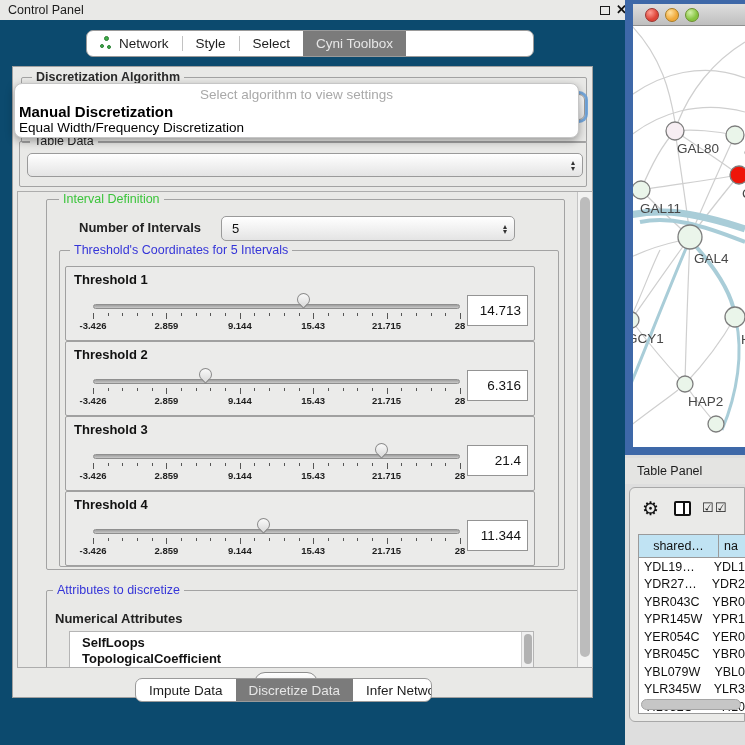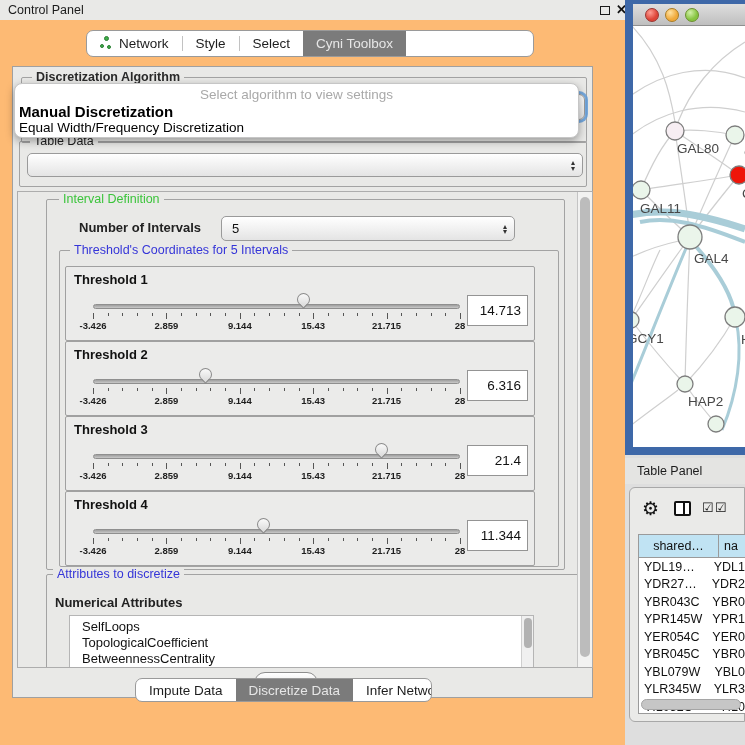--- a/index.html
+++ b/index.html
@@ -1,21 +1,21 @@
 <!DOCTYPE html>
 <html><head>
 <meta charset="utf-8">
 <style>
   * { margin:0; padding:0; box-sizing:border-box; }
   html,body { width:745px; height:745px; }
   body { font-family:"Liberation Sans", sans-serif; background:#dedede; position:relative; overflow:hidden; color:#222; }
   .abs { position:absolute; }
 
   
-  #control-panel { left:0; top:0; width:625px; height:745px; background:#fdba74; }
+  #control-panel { left:0; top:0; width:625px; height:745px; background:#0c4a6e; }
   #cp-titlebar { left:0; top:0; width:625px; height:20px; background:#e9e9e7; }
   #cp-title { left:8px; top:3px; font-size:12.5px; color:#1c1c1c; }
   .float-box { left:600px; top:6px; width:10px; height:9px; border:1.5px solid #1a1a1a; background:transparent; }
   .close-x { left:616px; top:2px; font-size:13px; font-weight:bold; color:#111; }
 
   
   .tabbar { background:#fff; border:1px solid #9a9a9a; border-radius:7px; display:flex; overflow:hidden; align-items:stretch; }
   #top-tabbar { left:86px; top:30px; width:448px; height:27px; }
   #bottom-tabbar { left:135px; top:678px; width:297px; height:24px; }
   .tab { display:flex; align-items:center; padding:0 13px; font-size:13.5px; color:#1d1d1d; white-space:nowrap; }
@@ -53,21 +53,21 @@
   .thumbzone { position:absolute; left:27px; top:26px; width:367px; height:22px; }
   .thumb { position:absolute; top:0; width:15px; height:15px; margin-left:-8px; }
   .thumb i { display:block; width:13px; height:13px; transform:rotate(45deg); border:1px solid #8a8a8a; border-radius:50% 50% 0 50%; background:linear-gradient(135deg,#ffffff,#d8d8d8); }
   .ruler { position:absolute; left:27px; top:46px; width:367px; height:7px; }
   .ruler i { position:absolute; top:0; width:1px; background:#555; }
   .ticklabels { position:absolute; left:27px; top:53px; width:367px; height:12px; }
   .ticklabels span { position:absolute; transform:translateX(-50%); font-size:9.5px; font-weight:bold; color:#1d1d1d; white-space:nowrap; }
   .valbox { position:absolute; right:6px; top:28px; width:61px; height:31px; background:#fff; border:1px solid #949494; font-size:13.5px; color:#111; display:flex; align-items:center; justify-content:flex-end; padding-right:6px; }
 
   
-  #attr-list { position:absolute; left:22px; top:40px; width:465px; height:55px; background:#fff; border:1px solid #b5b5b5; overflow:hidden; }
+  #attr-list { position:absolute; left:22px; top:40px; width:465px; height:55px; background:#fff; border:1px solid #b5b5b5; overflow:hidden;font-weight:bold; }
   #attr-list .item { font-size:13px; color:#111; padding-left:12px; line-height:16px; }
   #attr-sb { position:absolute; right:0; top:0; width:12px; height:100%; background:#f0f0f0; border-left:1px solid #cfcfcf; }
   #attr-sb i { position:absolute; top:2px; left:1.5px; width:8px; height:30px; background:#b2b2b2; border-radius:4px; }
 
   #apply-btn { left:241px; top:605px; width:64px; height:22px; background:linear-gradient(#ffffff,#dcdcdc); border:1px solid #8e8e8e; border-radius:11px; font-size:13px; color:#111; display:flex; align-items:center; justify-content:center; }
 
   
   #net-win { left:625px; top:0; width:120px; height:455px; background:#3e68a8; }
   #net-titlebar { left:8px; top:4px; width:112px; height:22px; background:linear-gradient(#dedede,#bfbfbf); border-bottom:1px solid #8f8f8f; }
   .light { position:absolute; top:4px; width:14px; height:14px; border-radius:50%; }
@@ -347,21 +347,21 @@
                 <span style="left: 40%;">9.144</span>
                 <span style="left: 60%;">15.43</span>
                 <span style="left: 80%;">21.715</span>
                 <span style="left: 100%;">28</span>
               </div>
             <div class="valbox">11.344</div>
           </div>
         </div>
       </div>
 
-      <div class="group" style="left:28px;top:382px;width:615px;height:120px;padding-left:11px;">
+      <div class="group" style="left:28px;top:398px;width:615px;height:120px;padding-left:11px;">
         <span class="legend blue" style="left:6px;">Attributes to discretize</span>
         <div class="abs" style="left:8px;top:20px;font-size:13px;font-weight:bold;">Numerical Attributes</div>
         <div id="attr-list">
           <div style="height:3px;"></div>
           <div class="item">SelfLoops</div>
           <div class="item">TopologicalCoefficient</div>
           <div class="item">BetweennessCentrality</div>
           <div id="attr-sb">
               <i></i>
             </div>

